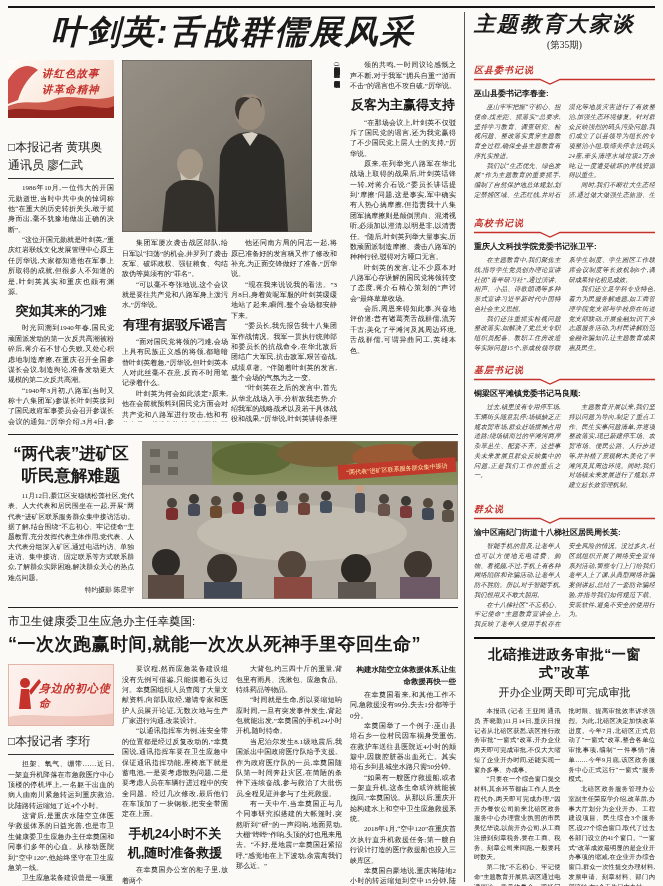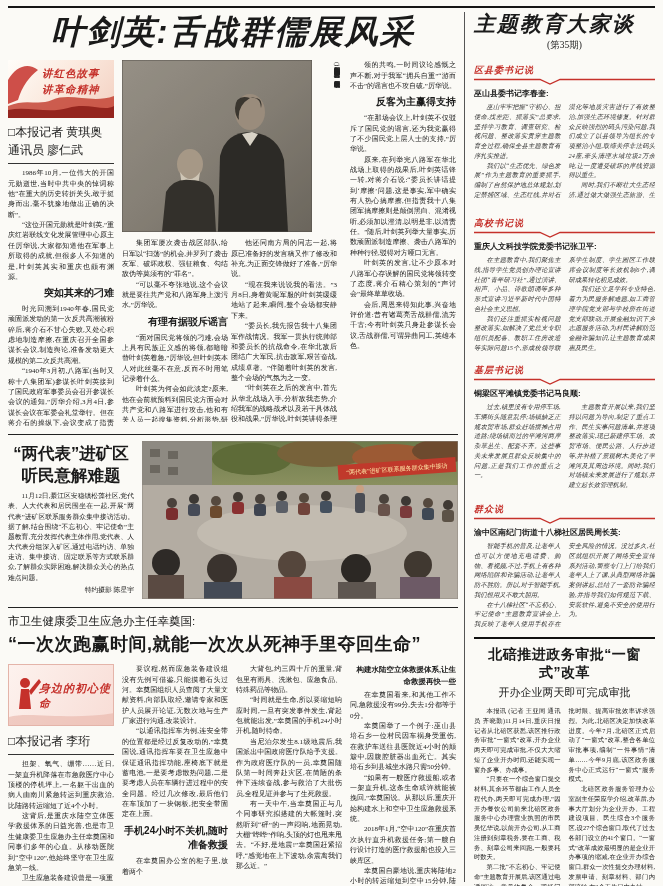--- a/index.html
+++ b/index.html
@@ -10,23 +10,23 @@
 
   
   .left-region{position:absolute;top:12px;left:8px;width:450px;}
   .main-headline{font-family:"Liberation Sans",sans-serif;font-weight:bold;font-size:33px;
                  letter-spacing:2px;text-align:center;margin:2px 0 10px;line-height:1.1;font-style:italic;}
   .main-cols{display:flex;gap:8px;height:368px;overflow:hidden;}
   .mcol{flex:0 0 106px;width:106px;overflow:hidden;}
   .mid{flex:0 0 220px;width:220px;overflow:hidden;}
   .body{font-size:7px;line-height:1.48;text-align:justify;}
   .body p{margin:0;text-indent:2em;}
-  .subhead{font-family:"Liberation Sans",sans-serif;font-weight:bold;font-size:10px;
-           text-align:right;margin:4px 0 3px;}
-  .promo{position:relative;height:58px;margin-bottom:4px;overflow:hidden;
+  .subhead{font-family:"Liberation Sans",sans-serif;font-weight:bold;font-size:13px;
+           text-align:center;margin:4px 0 3px;}
+  .promo{position:relative;height:58px;margin-bottom:19px;overflow:hidden;
          background:linear-gradient(130deg,#fffdf9 0%,#fbeadf 45%,#f3cfc0 100%);}
   .promo-text{position:absolute;top:6px;left:34px;color:#c5312b;font-weight:bold;
               font-style:italic;font-size:10.5px;line-height:1.5;letter-spacing:1px;}
   .byline{font-size:12px;white-space:pre-line;border-bottom:1.5px solid #333;
           padding:1px 0 4px;margin-bottom:4px;line-height:1.5;}
   .photo-row{display:flex;height:172px;margin-bottom:6px;}
   .bw-photo{width:190px;height:172px;flex:0 0 190px;}
   .photo-caption{flex:1;writing-mode:vertical-rl;font-size:6.2px;line-height:1.7;
                  padding:2px 0 2px 3px;color:#222;}
   .mid-textcols{display:flex;gap:3px;height:184px;overflow:hidden;}
@@ -165,21 +165,21 @@
 
       <div class="mcol body">
         <div>
             <p>领的共鸣,一时间议论感慨之声不断,对于我军“拥兵自重”“游而不击”的谣言也不攻自破,”厉华说。</p>
           </div>
         <div class="subhead">反客为主赢得支持</div>
         <div>
             <p>“在那场会议上,叶剑英不仅驳斥了国民党的谣言,还为我党赢得了不少国民党上层人士的支持,”厉华说。</p>
             <p>原来,在列举完八路军在华北战场上取得的战果后,叶剑英话锋一转,对蒋介石说:“委员长讲话提到‘摩擦’问题,这是事实,军中确实有人热心搞摩擦,但指责我十八集团军搞摩擦则是颠倒黑白、混淆视听,必须加以澄清,以明是非,以清责任。”随后,叶剑英列举大量事实,历数顽固派制造摩擦、袭击八路军的种种行径,驳得对方哑口无言。</p>
             <p>叶剑英的发言,让不少原本对八路军心存误解的国民党将领转变了态度,蒋介石精心策划的“声讨会”最终草草收场。</p>
-            <p>会后,周恩来得知此事,兴奋地评价道:昔有诸葛亮舌战群儒,流芳千古;今有叶剑英只身赴参谋长会议,舌战群儒,可谓异曲同工,英雄本色。</p>
+            <p>会后,周恩来得知此事,兴奋地评价道:昔有诸葛亮舌战群儒,流芳千古;美化了平滩河及其周边环境,舌战群儒,可谓异曲同工,英雄本色。</p>
           </div>
       </div>
     </div>
 
     <hr class="hrule">
 
     <div class="mid-row">
       <div class="mine-left">
         <div class="mine-h">
           <div>“两代表”进矿区</div>

